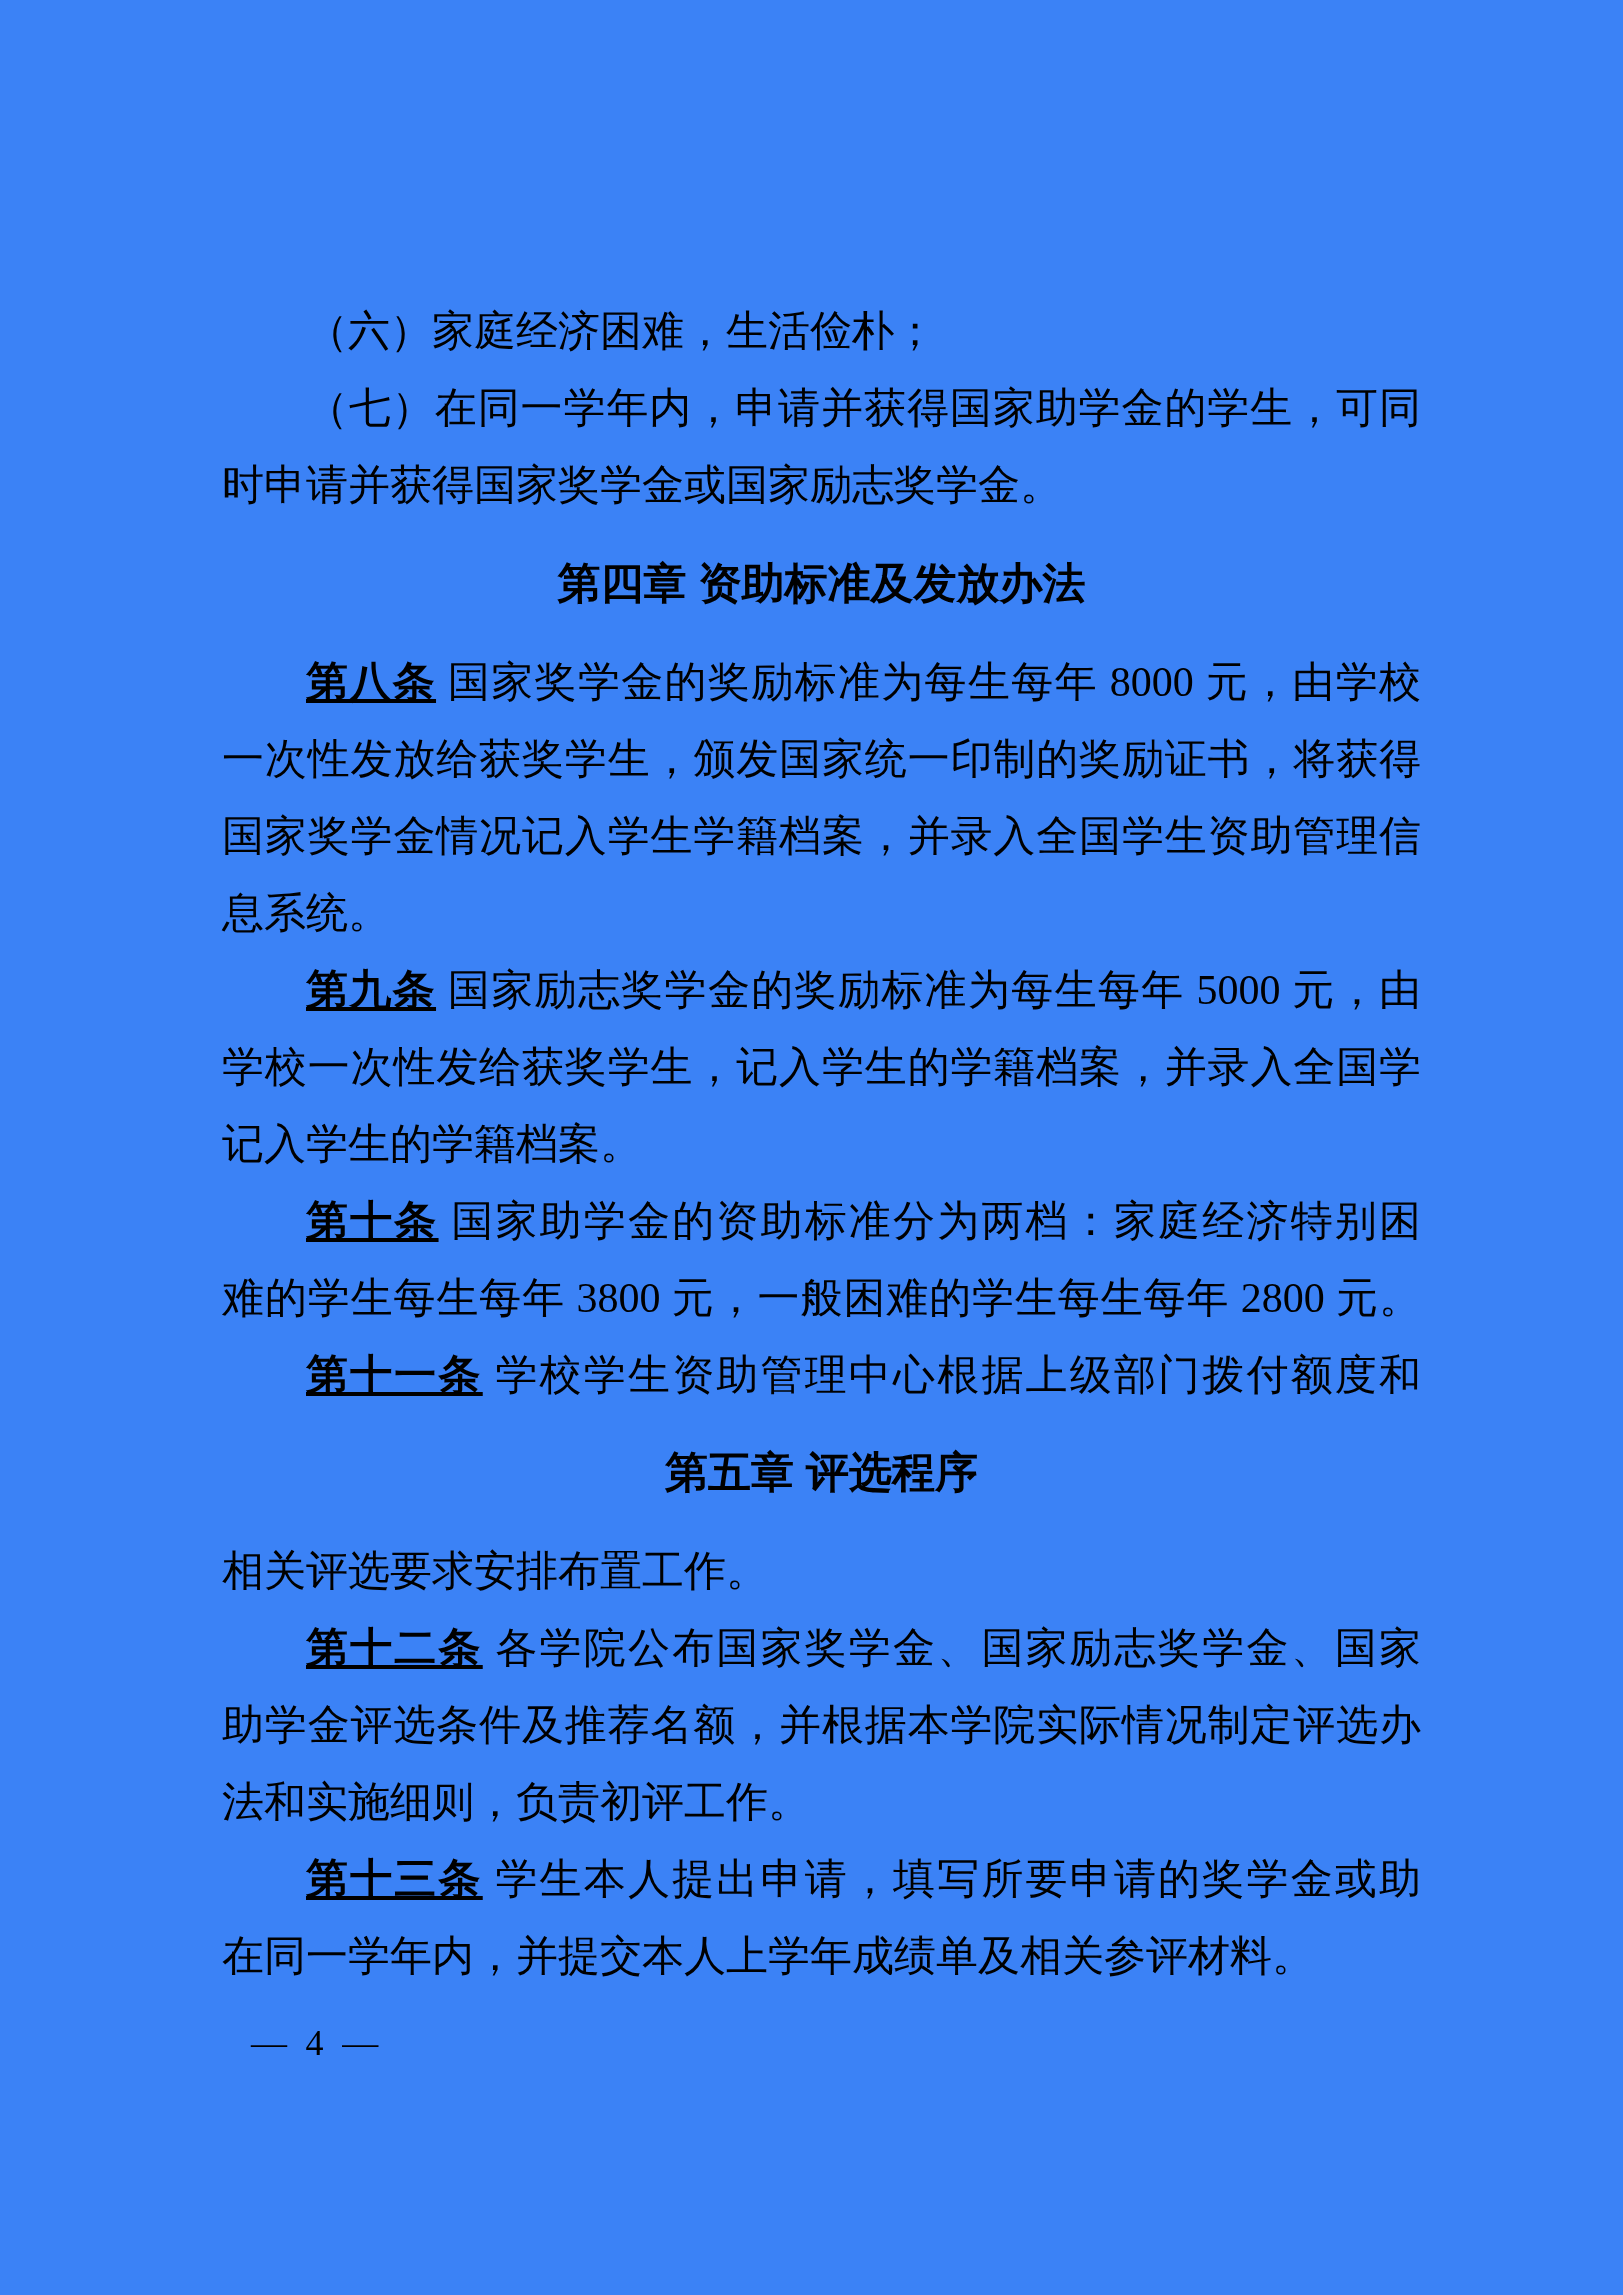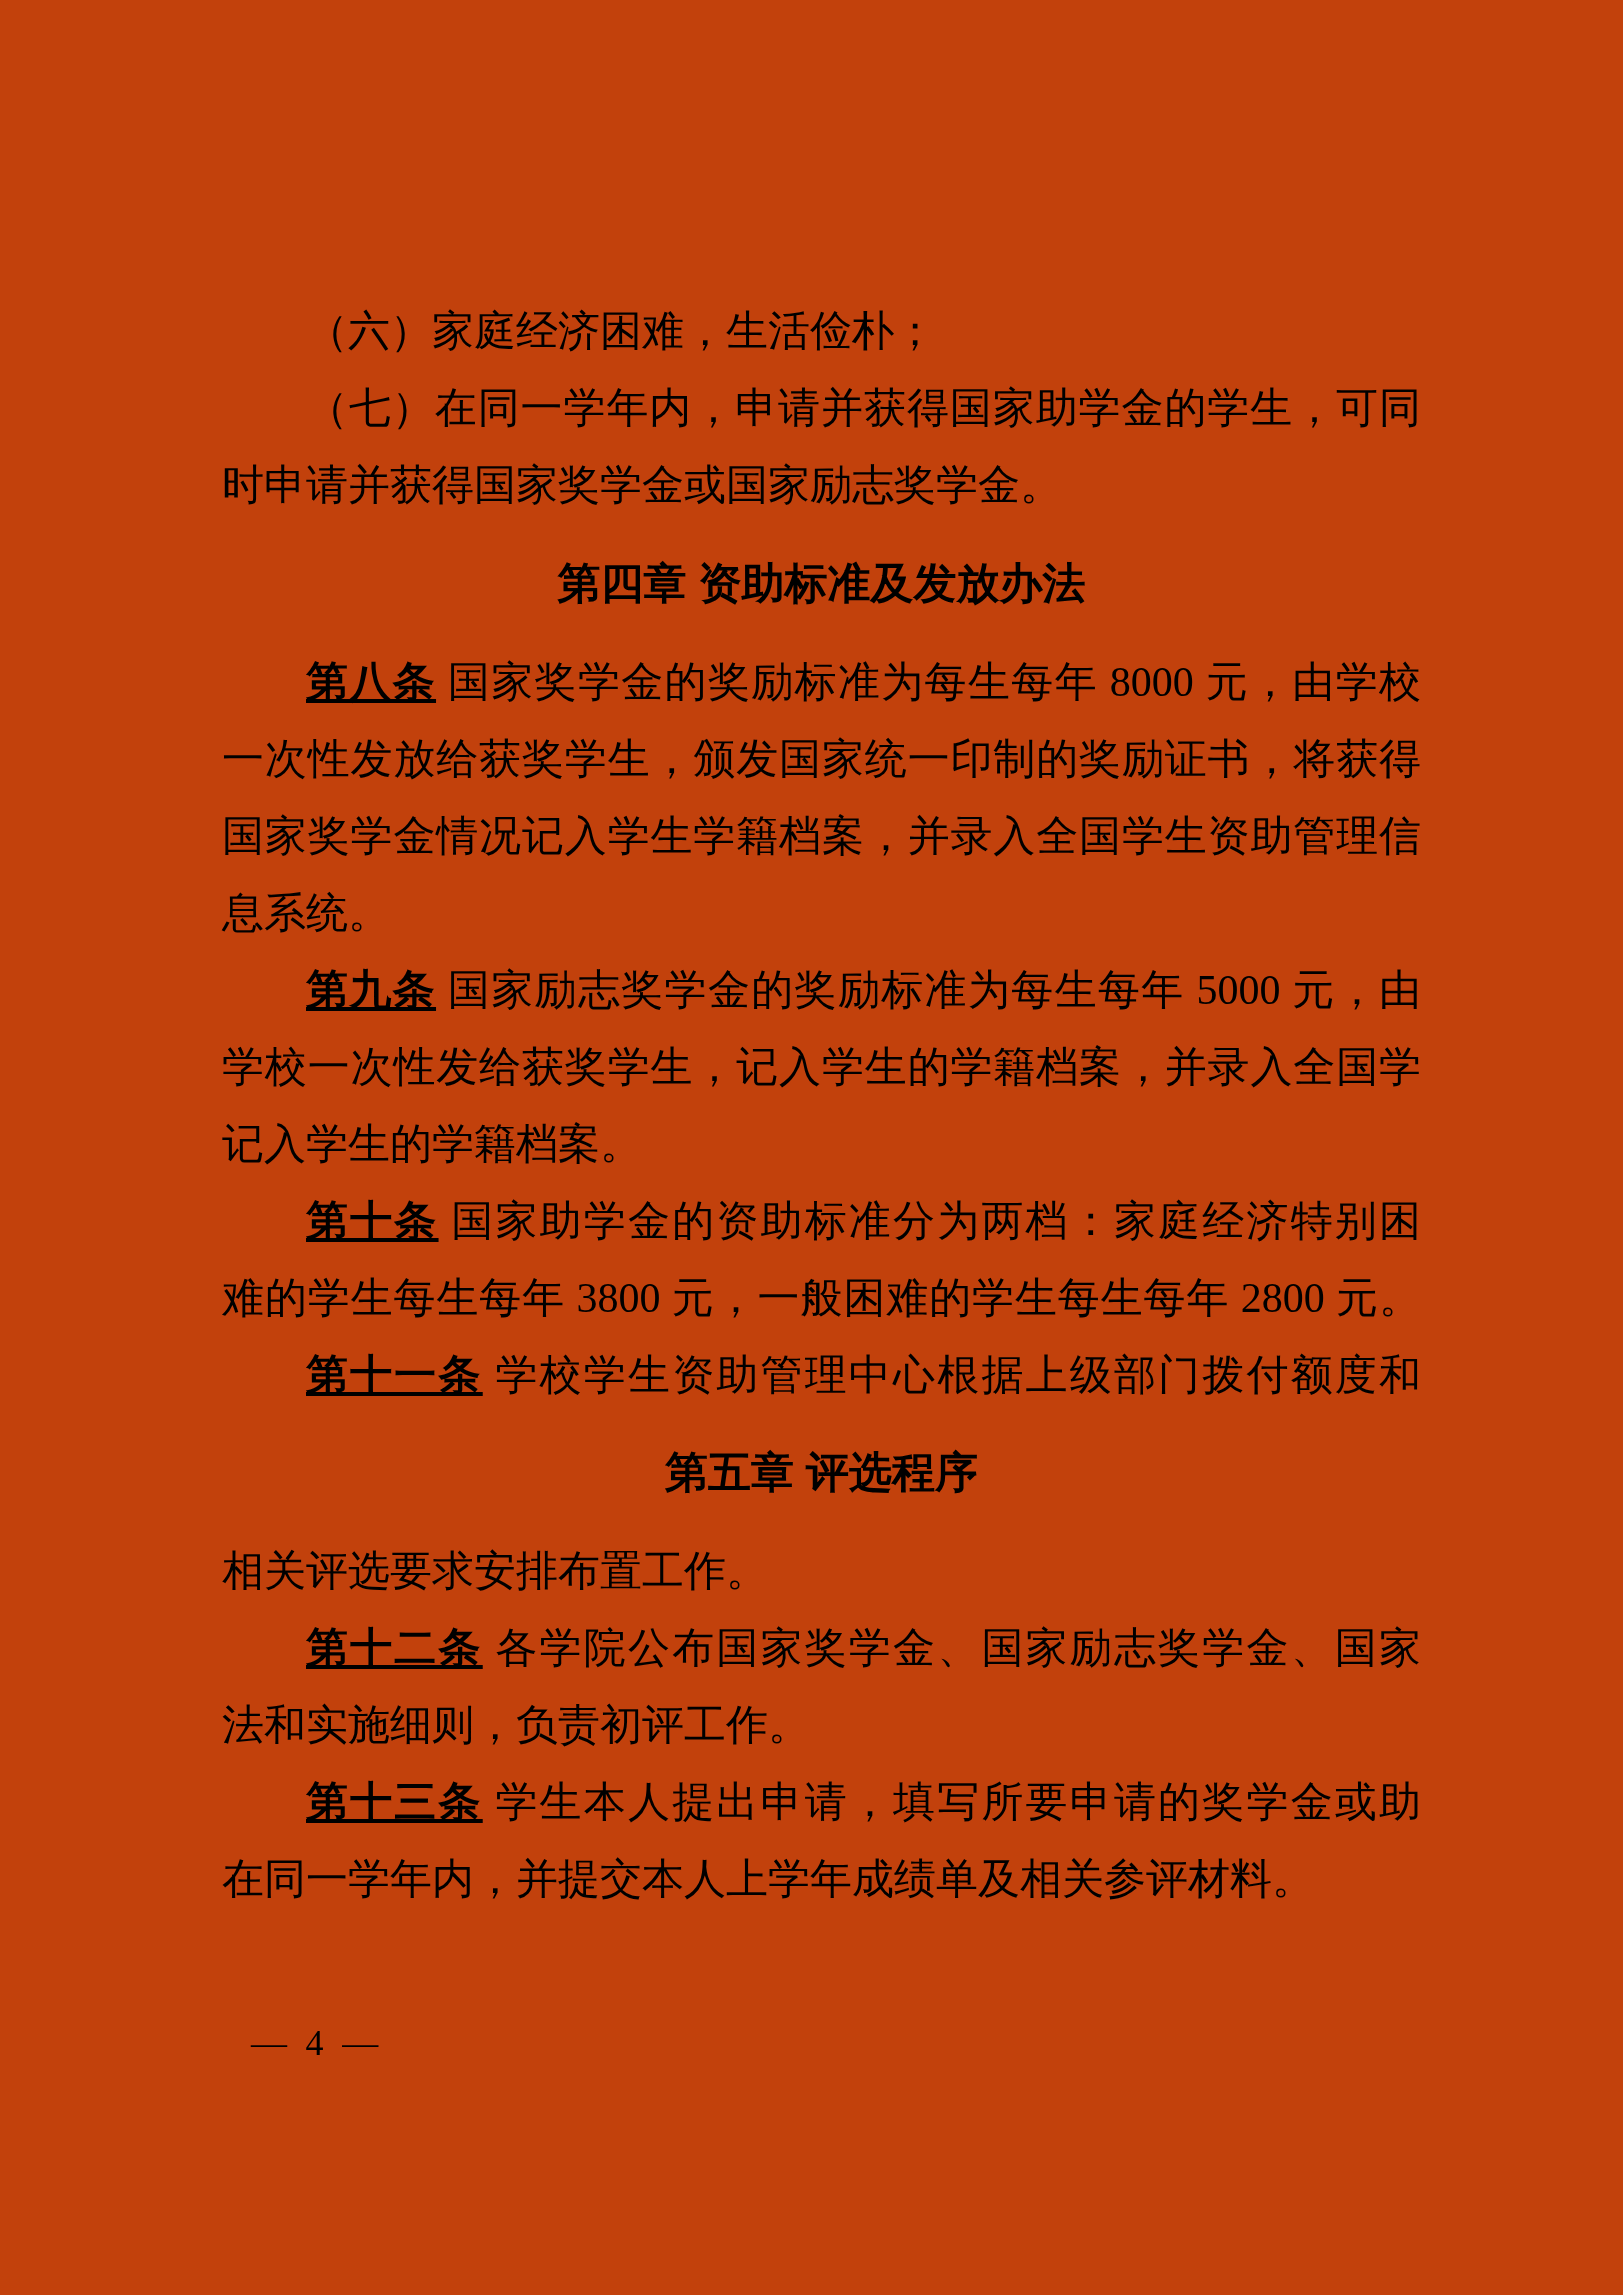--- a/index.html
+++ b/index.html
@@ -4,21 +4,21 @@
 <style>
   html, body {
     margin: 0;
     padding: 0;
     background: #ffffff;
   }
   .page {
     position: relative;
     width: 1624px;
     height: 2295px;
-    background: #c2410c;
+    background: #3b82f6;
     color: #000000;
     overflow: hidden;
   }
   .textblock {
     position: absolute;
     left: 222px;
     top: 293px;
     width: 1199px;
     font-family: "Liberation Serif", "DejaVu Serif", serif;
     font-size: 42px;
@@ -75,19 +75,20 @@
       <div class="line"><span>息系统。</span></div>
       <div class="line indent justify"><span class="seg-bold">第九条</span><span> 国家励志奖学金的奖励标准为每生每年 5000 元，由</span></div>
       <div class="line justify"><span>学校一次性发给获奖学生，记入学生的学籍档案，并录入全国学</span></div>
       <div class="line"><span>记入学生的学籍档案。</span></div>
       <div class="line indent justify"><span class="seg-bold">第十条</span><span> 国家助学金的资助标准分为两档：家庭经济特别困</span></div>
       <div class="line justify"><span>难的学生每生每年 3800 元，一般困难的学生每生每年 2800 元。</span></div>
       <div class="line indent justify"><span class="seg-bold">第十一条</span><span> 学校学生资助管理中心根据上级部门拨付额度和</span></div>
       <div class="line heading"><span>第五章 评选程序</span></div>
       <div class="line"><span>相关评选要求安排布置工作。</span></div>
       <div class="line indent justify"><span class="seg-bold">第十二条</span><span> 各学院公布国家奖学金、国家励志奖学金、国家</span></div>
+      <div class="line justify"><span>助学金评选条件及推荐名额，并根据本学院实际情况制定评选办</span></div>
       <div class="line"><span>法和实施细则，负责初评工作。</span></div>
       <div class="line indent justify"><span class="seg-bold">第十三条</span><span> 学生本人提出申请，填写所要申请的奖学金或助</span></div>
       <div class="line"><span>在同一学年内，并提交本人上学年成绩单及相关参评材料。</span></div>
     </div>
   <div class="footer">— 4 —</div>
 </div>
 
 
 </body></html>

